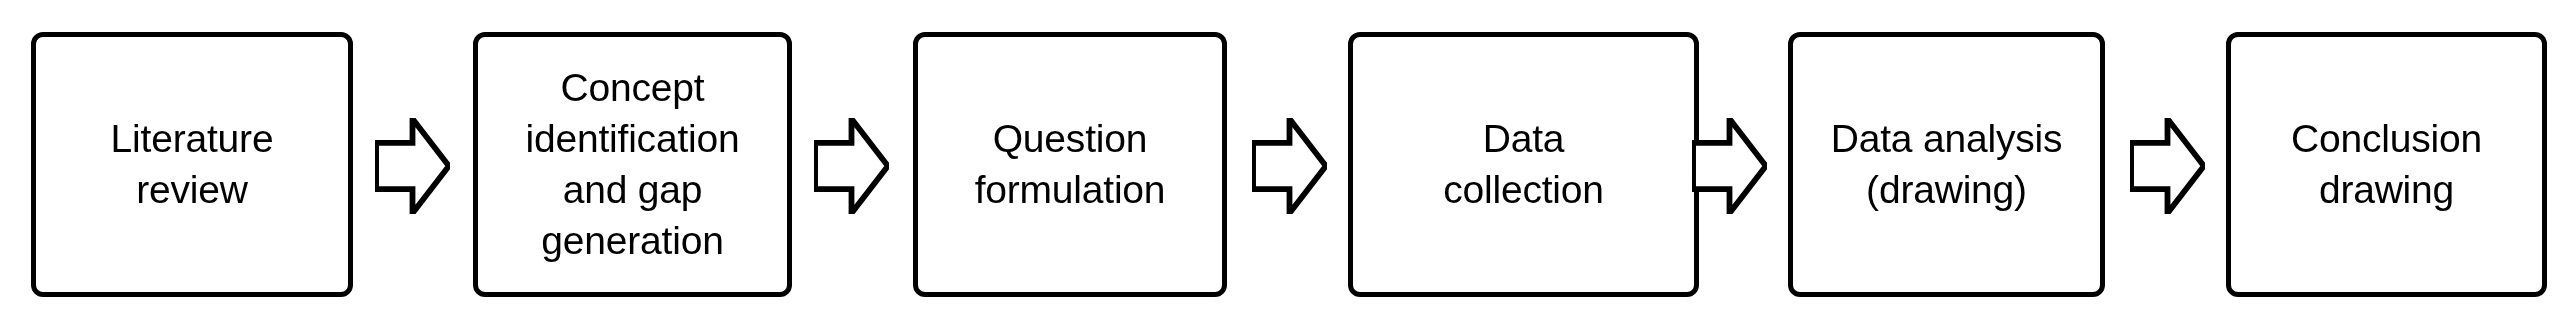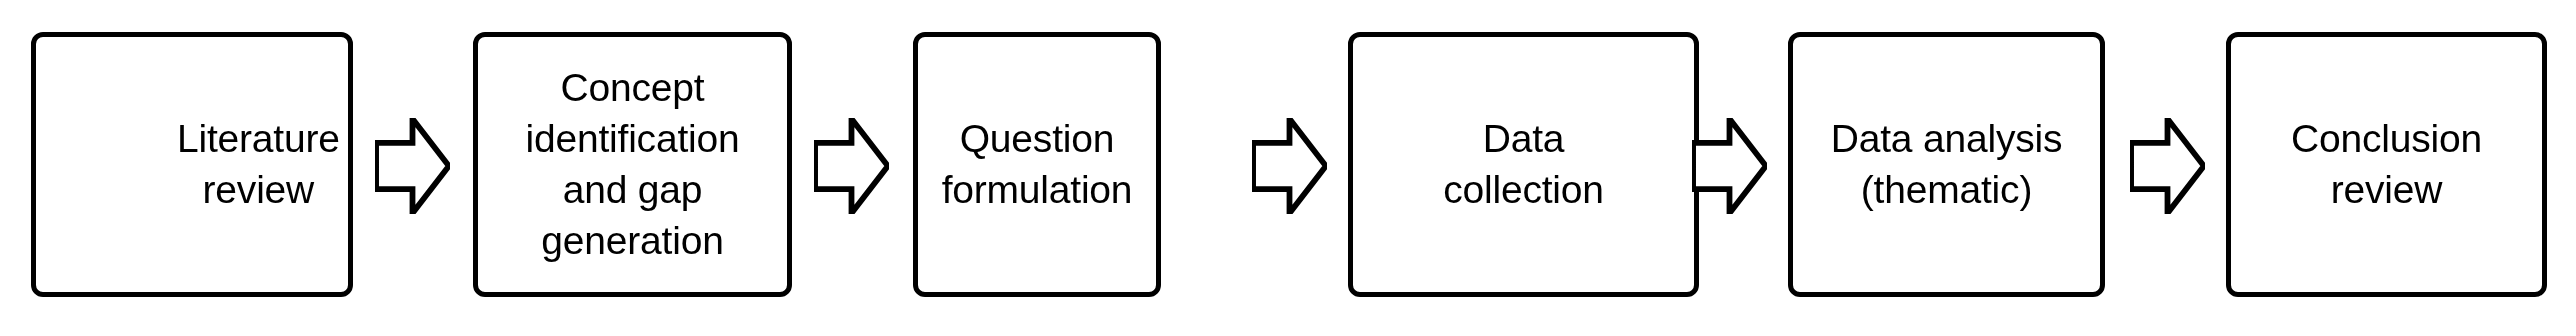--- a/index.html
+++ b/index.html
@@ -51,23 +51,23 @@
     width: 75px;
     height: 96px;
   }
   .flow-connector svg {
     display: block;
     width: 75px;
     height: 96px;
   }
 
   
-  .step-0 { left: 31px;   width: 322px; justify-content: flex-end; }
+  .step-0 { left: 31px;   width: 322px; }
   .step-1 { left: 473px;  width: 319px; }
-  .step-2 { left: 913px; width: 248px; }
+  .step-2 { left: 913px; width: 314px; }
   .step-3 { left: 1348px; width: 351px; }
   .step-4 { left: 1788px; width: 317px; }
   .step-5 { left: 2226px; width: 321px; }
 
   
   .conn-0 { left: 375px;  }
   .conn-1 { left: 814px;  }
   .conn-2 { left: 1252px; }
   .conn-3 { left: 1692px; }
   .conn-4 { left: 2130px; }
@@ -118,28 +118,28 @@
   </div>
 
   <div class="flow-connector conn-3">
     <svg viewBox="0 0 90 116" xmlns="http://www.w3.org/2000/svg" aria-hidden="true">
       <polygon points="1,30 45,30 45,1 89,58 45,115 45,86 1,86" fill="#ffffff" stroke="#000000" stroke-width="7" stroke-linejoin="miter"></polygon>
     </svg>
   </div>
 
   <div class="flow-step step-4">
     <div class="step-label">Data analysis
-(thematic)</div>
+(drawing)</div>
   </div>
 
   <div class="flow-connector conn-4">
     <svg viewBox="0 0 90 116" xmlns="http://www.w3.org/2000/svg" aria-hidden="true">
       <polygon points="1,30 45,30 45,1 89,58 45,115 45,86 1,86" fill="#ffffff" stroke="#000000" stroke-width="7" stroke-linejoin="miter"></polygon>
     </svg>
   </div>
 
   <div class="flow-step step-5">
     <div class="step-label">Conclusion
-review</div>
+drawing</div>
   </div>
 
 </div>
 
 
 </body></html>

